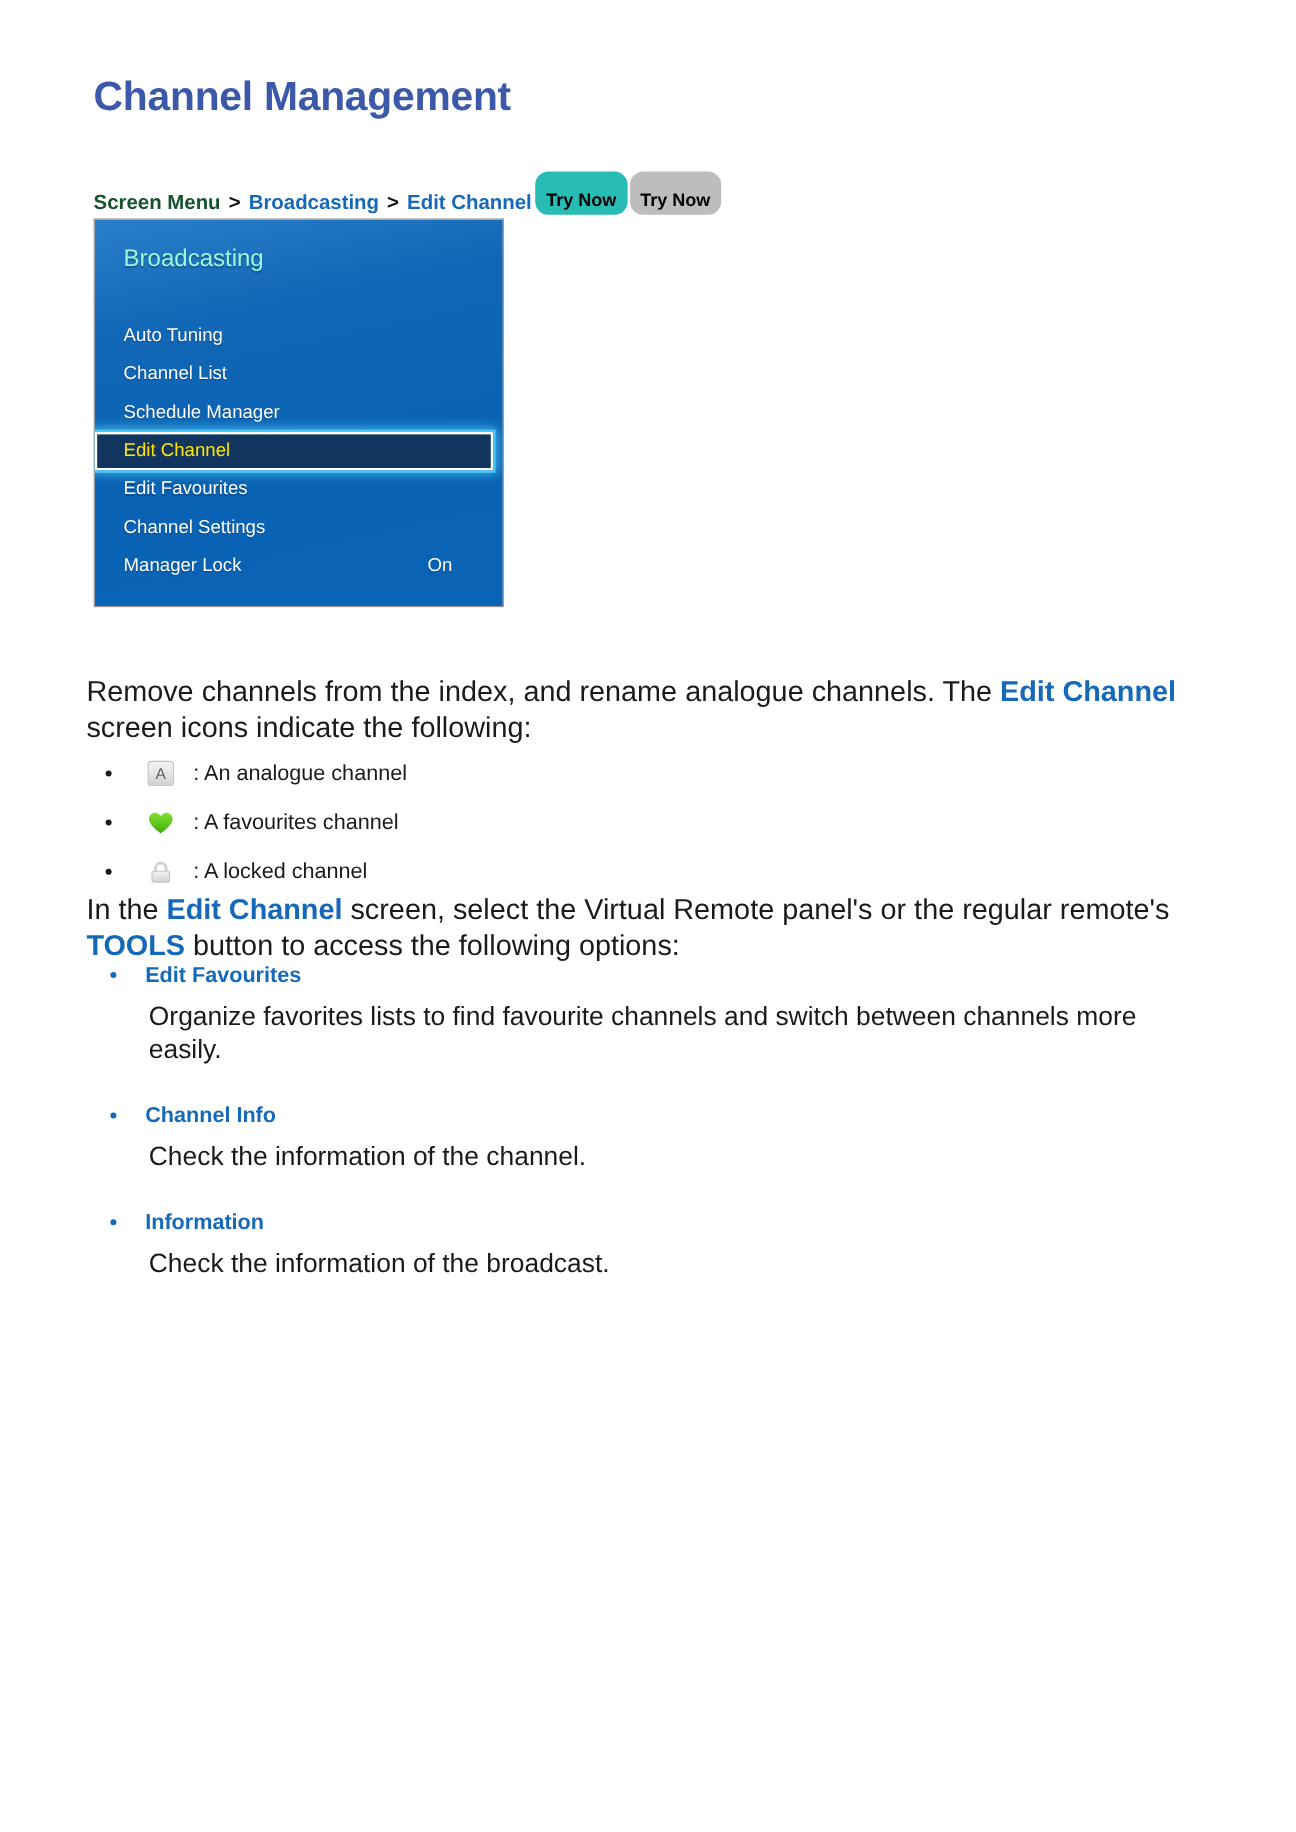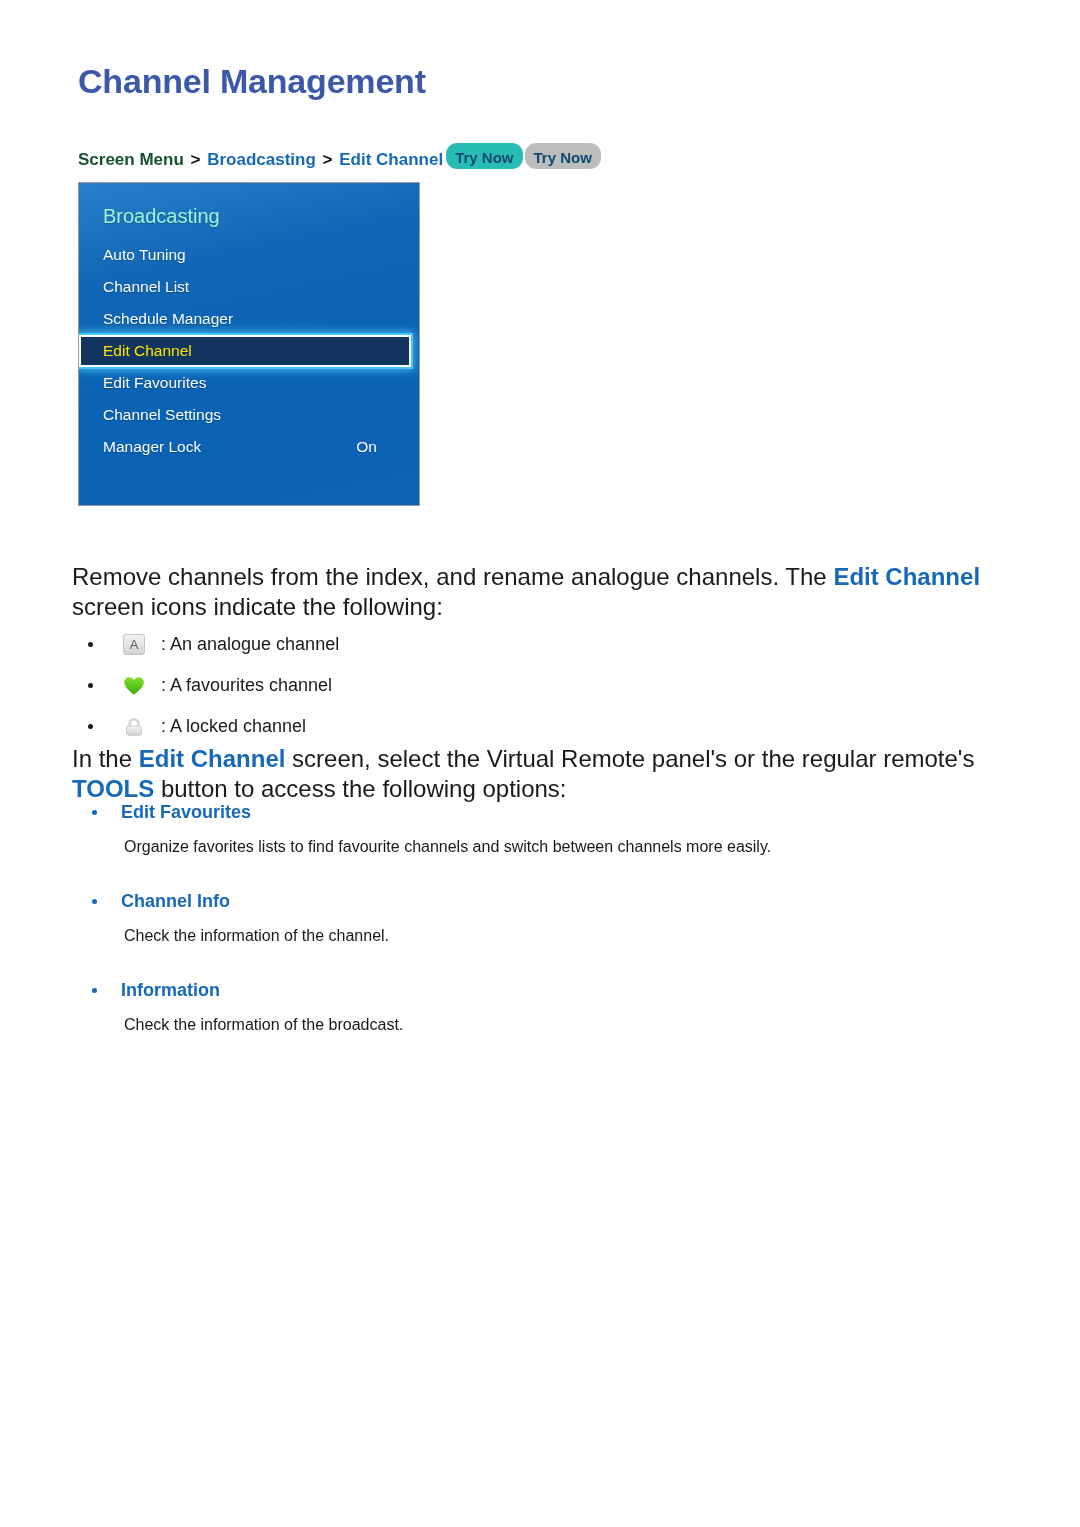--- a/index.html
+++ b/index.html
@@ -40,24 +40,24 @@
     font-weight: bold;
     white-space: nowrap;
     line-height: 24px;
   }
   .bc-root { color: #14532d; }
   .bc-sep { color: #111111; font-weight: bold; padding: 0 2px; }
   .bc-link { color: #1669b8; }
   .badge {
     display: inline-block;
     border-radius: 11px;
-    padding: 6px 9px 3px 9px;
+    padding: 16px 9px 3px 9px;
     font-size: 15px;
     font-weight: bold;
-    color: #0c4a6e;
+    color: #000000;
     line-height: 17px;
     vertical-align: 2px;
     margin-left: 3px;
   }
   .badge.teal { background: #27bdb4; }
   .badge.gray { background: #bdbdbd; margin-left: 2px; }
 
   
   .tv-panel {
     position: absolute;
@@ -69,21 +69,21 @@
     border: 1px solid #9a9a9a;
     overflow: hidden;
   }
   .tv-panel-header {
     color: #9ff5d8;
     font-size: 20px;
     margin: 22px 0 0 24px;
     font-weight: normal;
     text-shadow: 0 1px 1px rgba(0,0,0,.25);
   }
-  .tv-menu { margin-top: 11px; }
+  .tv-menu { margin-top: 36px; }
   .tv-item {
     position: relative;
     height: 32px;
     line-height: 32px;
     color: #ffffff;
     font-size: 15.5px;
     padding-left: 24px;
     margin-bottom: 0;
     text-shadow: 0 1px 1px rgba(0,0,0,.28);
   }
@@ -184,21 +184,21 @@
   .opt-head {
     display: flex;
     align-items: center;
     font-size: 18px;
     font-weight: bold;
     color: #1669b8;
     margin-bottom: 10px;
   }
   .opt-head .dot { background: #1669b8; margin-right: 24px; }
   .opt-body {
-    font-size: 16px;
+    font-size: 22px;
     color: #1a1a1a;
     margin: 0 0 30px 32px;
     line-height: 28px;
   }
 </style>
 </head>
 <body>
 
 <div class="page">
 

